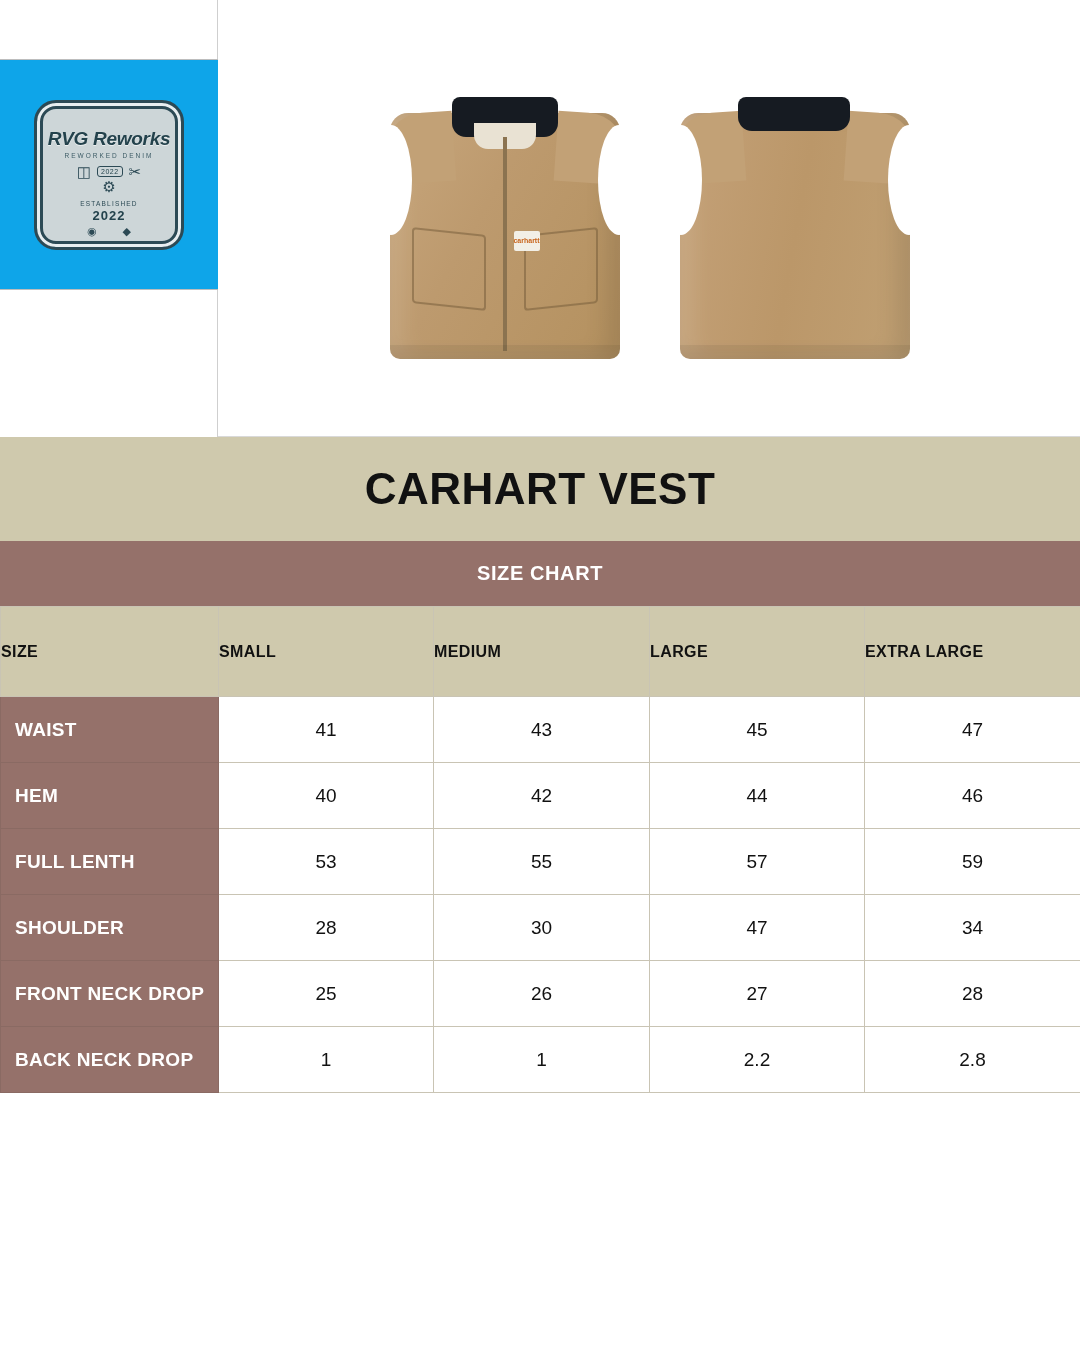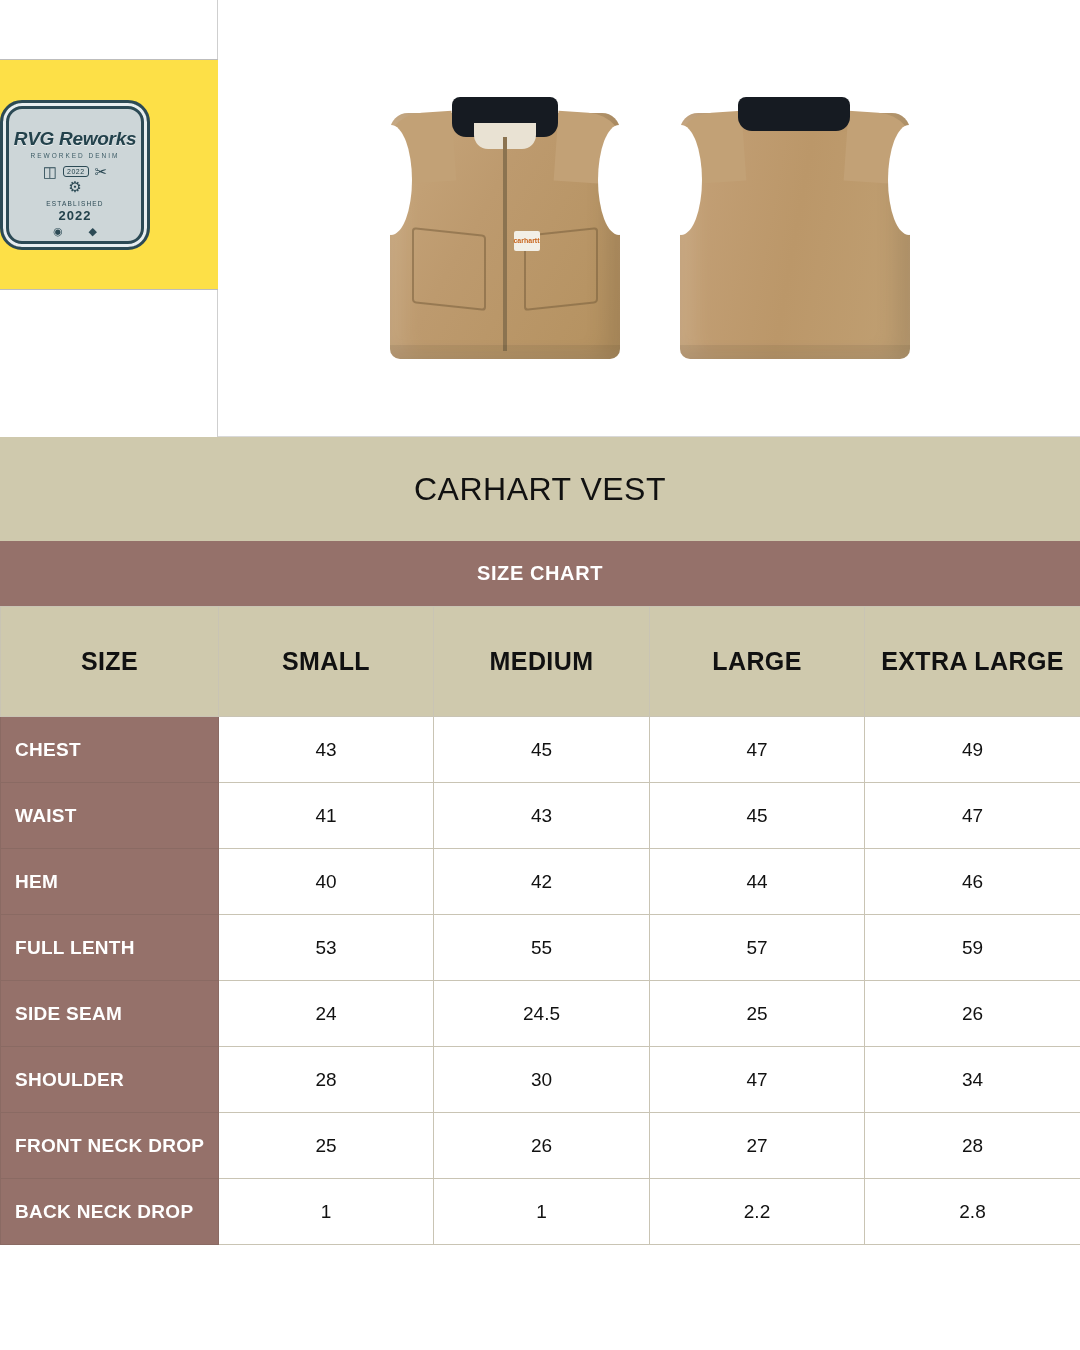--- a/index.html
+++ b/index.html
@@ -33,25 +33,26 @@
     height: 437px;
     border-right: 1px solid #cfcfcf;
     background: #ffffff;
   }
   .logo-box {
     position: absolute;
     left: 0;
     top: 59px;
     width: 218px;
     height: 231px;
-    background: #fde047;
+    background: #0ea5e9;
     border-top: 1px solid #bdbdbd;
     border-bottom: 1px solid #bdbdbd;
     display: flex;
     align-items: center;
+    justify-content: center;
   }
   .logo-patch {
     width: 150px;
     height: 150px;
     border-radius: 22px;
     background: #cdd6d8;
     border: 3px solid #2c4a55;
     box-shadow: inset 0 0 0 3px #e8eef0, inset 0 0 0 6px #2c4a55;
     position: relative;
     display: flex;
@@ -230,22 +231,22 @@
   
   .title-bar {
     width: 1080px;
     height: 104px;
     background: #cfc9ad;
     display: flex;
     align-items: center;
     justify-content: center;
   }
   .title-bar h1 {
-    font-size: 32px;
-    font-weight: normal;
+    font-size: 44px;
+    font-weight: bold;
     letter-spacing: 0.5px;
     color: #111111;
   }
   .subtitle-bar {
     width: 1080px;
     height: 65px;
     background: #95716a;
     display: flex;
     align-items: center;
     justify-content: center;
@@ -271,24 +272,24 @@
 
   table.size-chart th, table.size-chart td {
     border: 1px solid #c9c4b4;
     height: 66px;
     font-size: 19px;
   }
   table.size-chart thead th {
     background: #cfc9ad;
     color: #111111;
     font-weight: bold;
-    font-size: 25px;
+    font-size: 16px;
     letter-spacing: 0.4px;
-    text-align: center;
-    height: 110px;
+    text-align: left;
+    height: 90px;
   }
   table.size-chart tbody th {
     background: #95716a;
     color: #ffffff;
     font-weight: bold;
     text-align: left;
     padding-left: 14px;
     letter-spacing: 0.3px;
     font-size: 19px;
     border-color: #8a6a63;
@@ -380,27 +381,20 @@
       <tr>
         <th>SIZE</th>
         <th>SMALL</th>
         <th>MEDIUM</th>
         <th>LARGE</th>
         <th>EXTRA LARGE</th>
       </tr>
     </thead>
     <tbody>
       <tr>
-        <th>CHEST</th>
-        <td>43</td>
-        <td>45</td>
-        <td>47</td>
-        <td>49</td>
-      </tr>
-      <tr>
         <th>WAIST</th>
         <td>41</td>
         <td>43</td>
         <td>45</td>
         <td>47</td>
       </tr>
       <tr>
         <th>HEM</th>
         <td>40</td>
         <td>42</td>
@@ -408,27 +402,20 @@
         <td>46</td>
       </tr>
       <tr>
         <th>FULL LENTH</th>
         <td>53</td>
         <td>55</td>
         <td>57</td>
         <td>59</td>
       </tr>
       <tr>
-        <th>SIDE SEAM</th>
-        <td>24</td>
-        <td>24.5</td>
-        <td>25</td>
-        <td>26</td>
-      </tr>
-      <tr>
         <th>SHOULDER</th>
         <td>28</td>
         <td>30</td>
         <td>47</td>
         <td>34</td>
       </tr>
       <tr>
         <th>FRONT NECK DROP</th>
         <td>25</td>
         <td>26</td>

